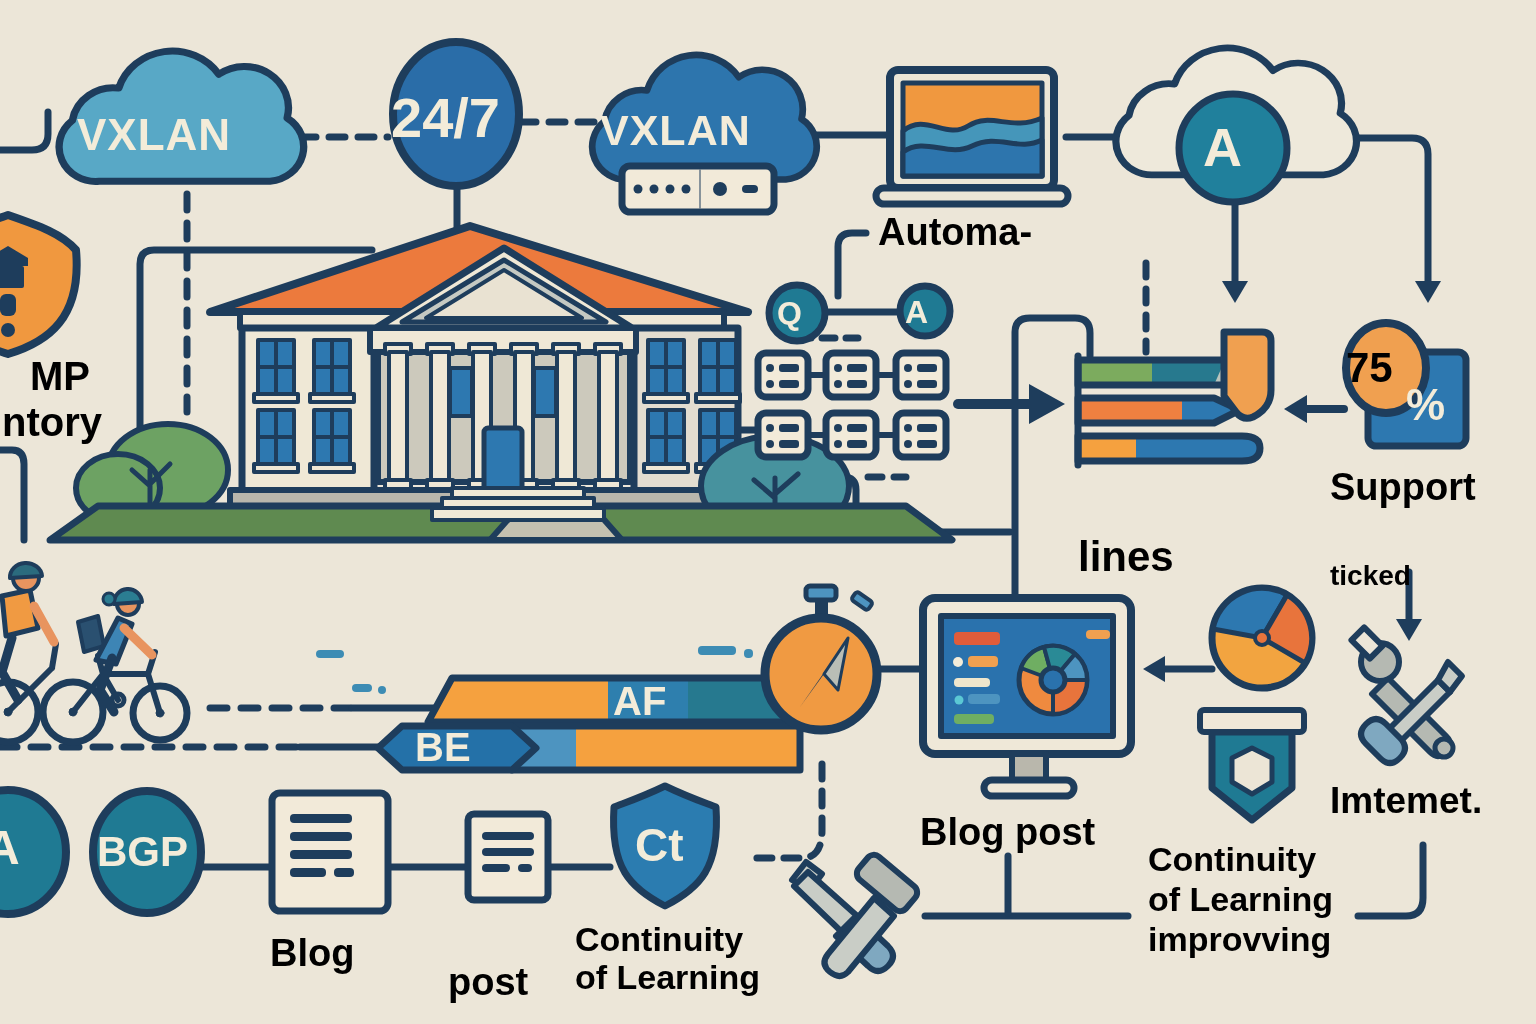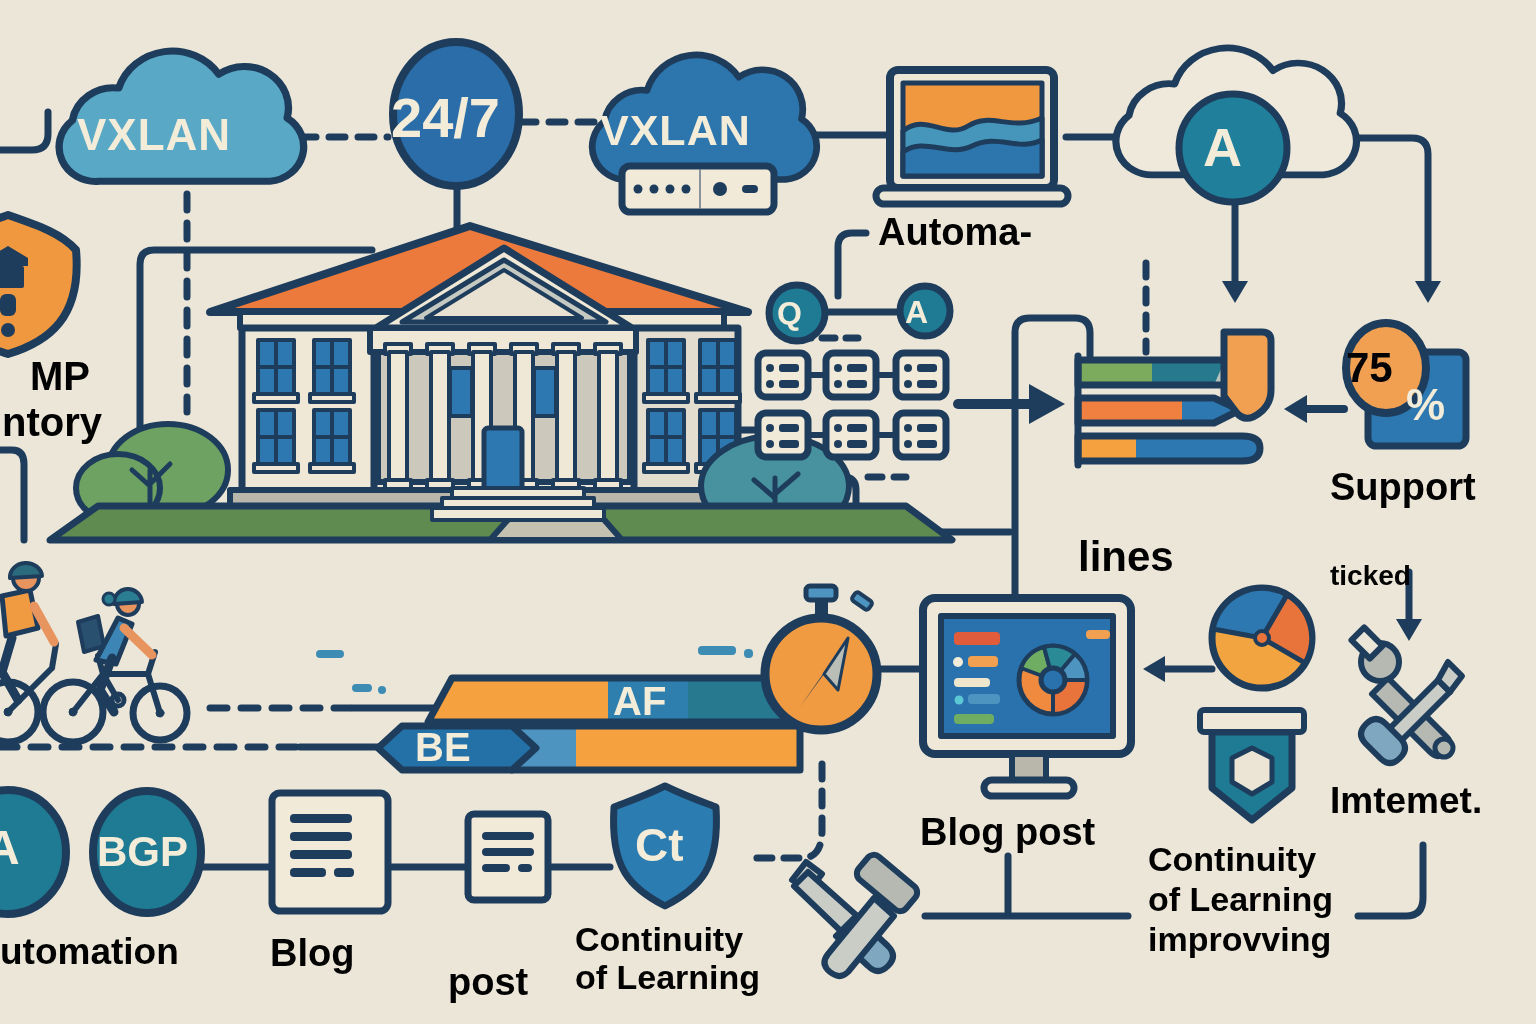--- a/index.html
+++ b/index.html
@@ -415,21 +415,20 @@
 <div class="lbl center" style="left:1330px;top:535px;width:165px;font-size:28px;margin-top:27px;">ticked</div>
 
 <div class="lbl center" style="left:1330px;top:782px;width:200px;font-size:37px;">Imtemet.</div>
 <div class="lbl center" style="left:1148px;top:842px;width:200px;font-size:34px;">Continuity</div>
 <div class="lbl center" style="left:1148px;top:882px;width:200px;font-size:34px;">of Learning</div>
 <div class="lbl center" style="left:1148px;top:922px;width:200px;font-size:34px;">improvving</div>
 
 <div class="lbl center" style="left:920px;top:813px;width:220px;font-size:38px;">Blog post</div>
 
 <div class="lbl center cream" style="left:-15px;top:824px;width:60px;font-size:48px;">A</div>
-<div class="lbl" style="left:0px;top:933px;font-size:37px;">utomation</div>
 <div class="lbl center cream" style="left:97px;top:831px;width:120px;font-size:42px;">BGP</div>
 <div class="lbl center" style="left:270px;top:934px;width:120px;font-size:38px;">Blog</div>
 <div class="lbl center" style="left:448px;top:936px;width:120px;font-size:38px;margin-top:27px;">post</div>
 <div class="lbl center cream" style="left:635px;top:822px;width:60px;font-size:46px;">Ct</div>
 <div class="lbl center" style="left:575px;top:922px;width:185px;font-size:34px;">Continuity</div>
 <div class="lbl center" style="left:575px;top:960px;width:185px;font-size:34px;">of Learning</div>
 
 </div>
 
 </body></html>

